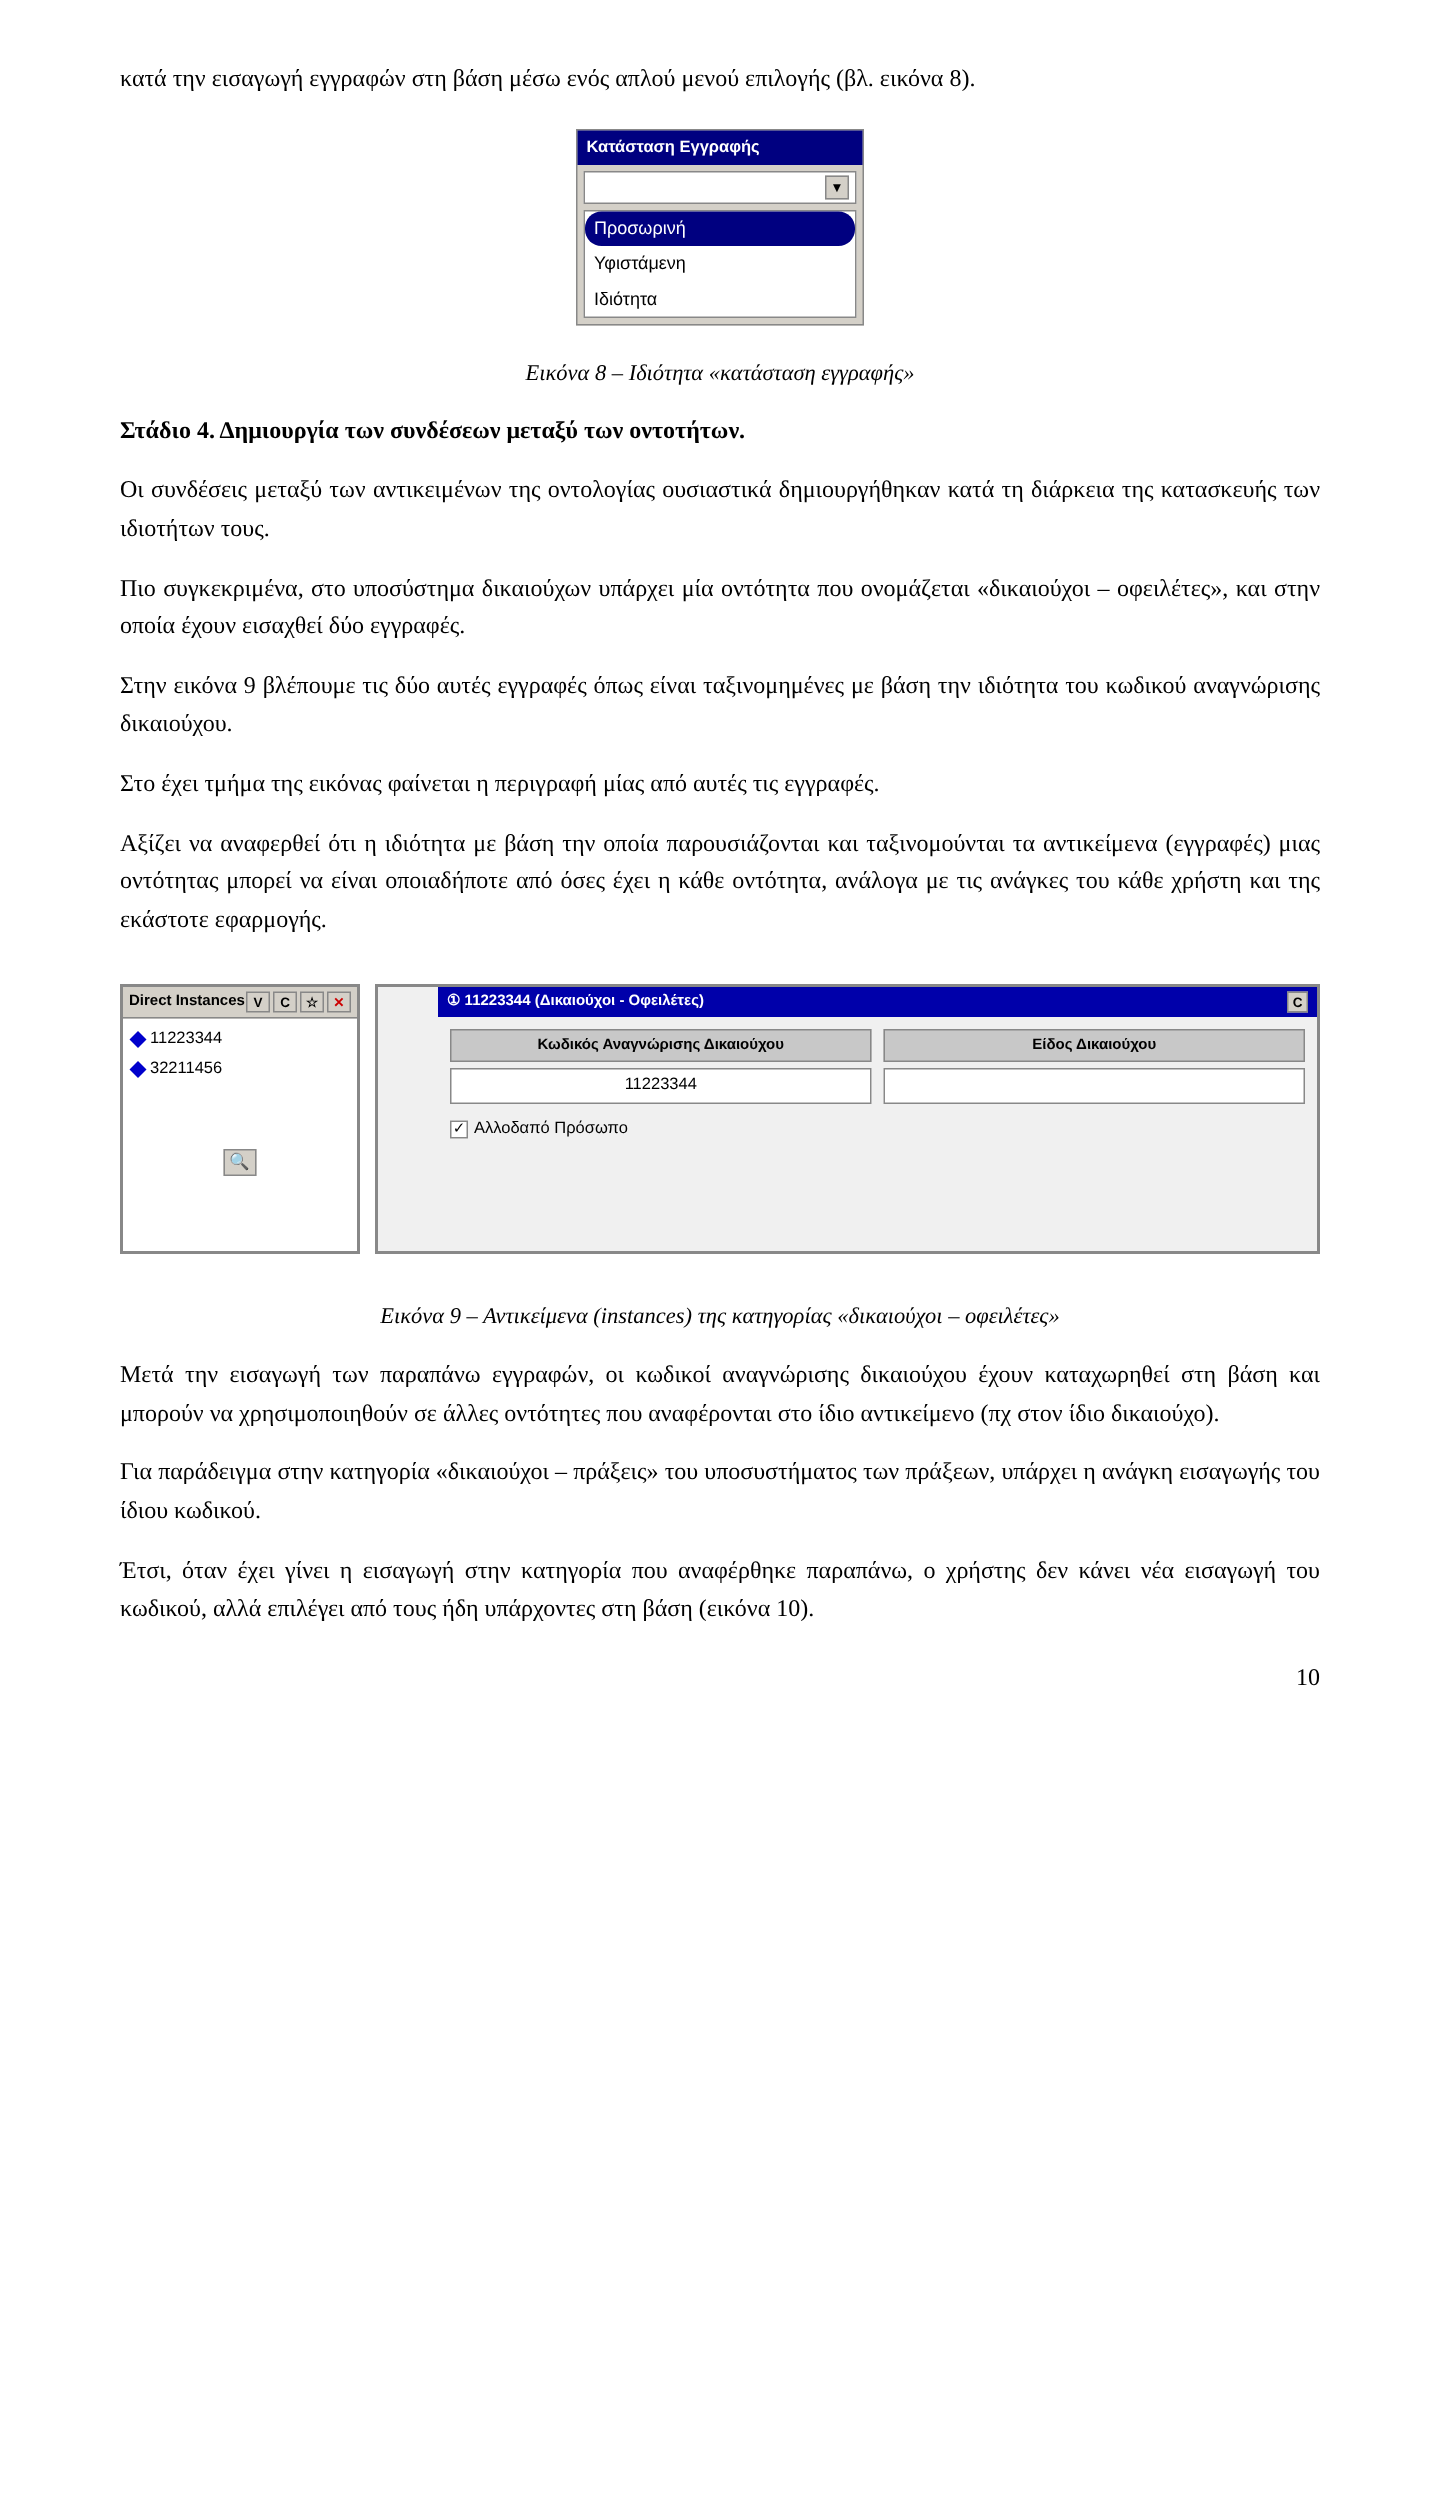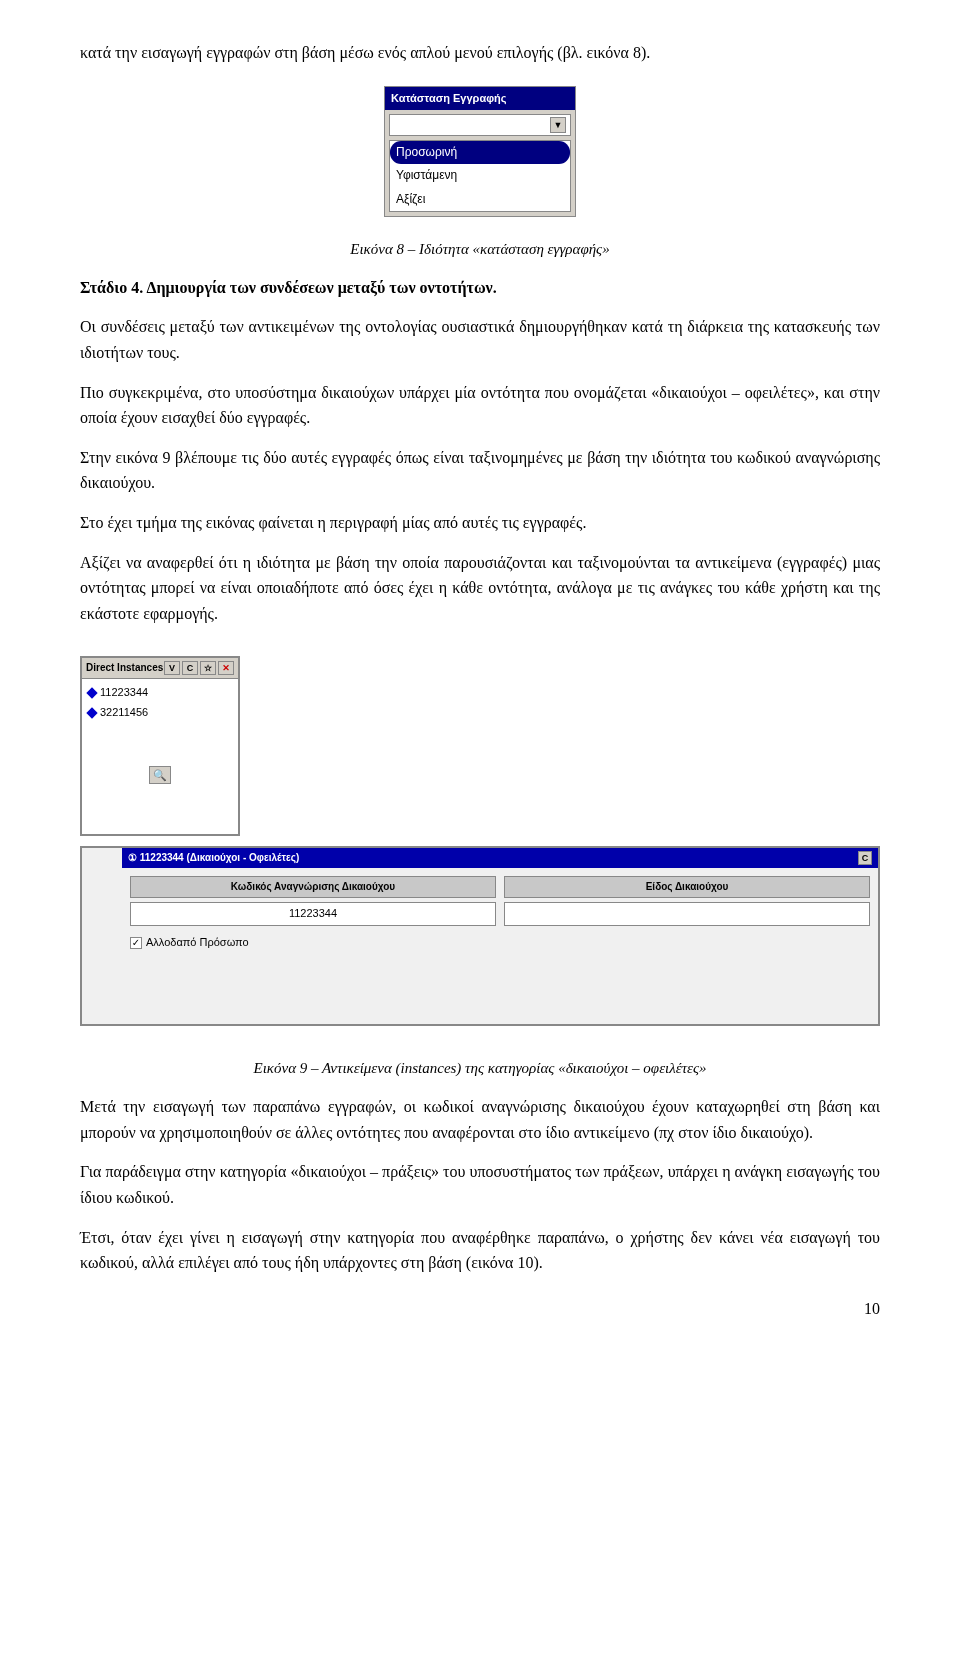--- a/index.html
+++ b/index.html
@@ -77,21 +77,20 @@
       background: #000080;
       color: #ffffff;
     }
     
     .fig9-container {
       display: flex;
       gap: 10px;
       margin: 10px 0;
       font-family: Arial, sans-serif;
       font-size: 11px;
-      flex-direction: column;
     }
     .fig9-left {
       border: 2px solid #888;
       background: #ffffff;
       width: 160px;
       min-height: 180px;
     }
     .fig9-left-header {
       background: #d4d0c8;
       border-bottom: 1px solid #888;
@@ -245,21 +244,21 @@
   <div>
     <div class="fig8-widget">
       <div class="fig8-title-bar">Κατάσταση Εγγραφής</div>
       <div class="fig8-dropdown-row">
         <span></span>
         <div class="fig8-dropdown-arrow">▼</div>
       </div>
       <div class="fig8-list">
         <div class="fig8-list-item selected">Προσωρινή</div>
         <div class="fig8-list-item">Υφιστάμενη</div>
-        <div class="fig8-list-item">Αξίζει</div>
+        <div class="fig8-list-item">Ιδιότητα</div>
       </div>
     </div>
   </div>
 </div>
 
 <p class="figure-label">Εικόνα 8 – Ιδιότητα «κατάσταση εγγραφής»</p>
 
 <p class="page-text bold-text">Στάδιο 4. Δημιουργία των συνδέσεων μεταξύ των οντοτήτων.</p>
 
 <p class="page-text">Οι συνδέσεις μεταξύ των αντικειμένων της οντολογίας ουσιαστικά δημιουργήθηκαν κατά τη διάρκεια της κατασκευής των ιδιοτήτων τους.</p>

